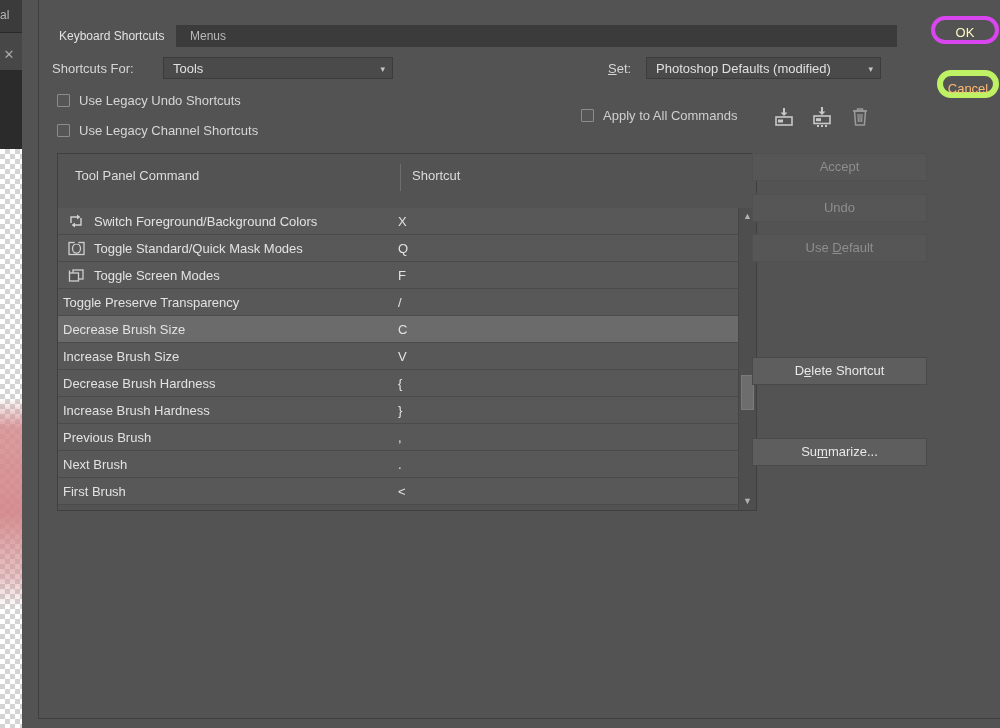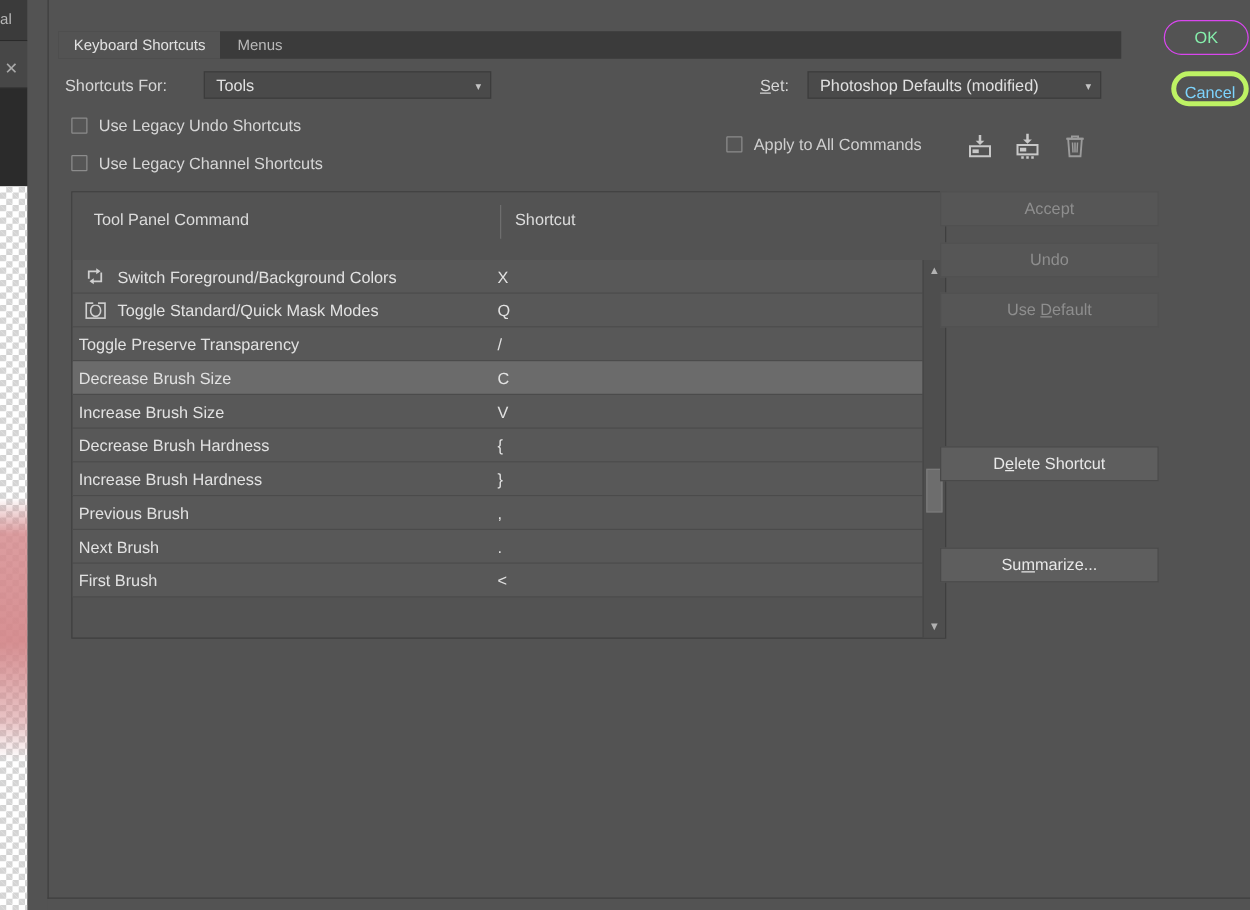--- a/index.html
+++ b/index.html
@@ -286,27 +286,27 @@
     border-radius: 14px;
     font-size: 13px;
     line-height: 26px;
     text-align: center;
     cursor: default;
     white-space: nowrap;
     background: #535353;
   }
   .pill-ok {
     left: 931px; top: 16px; width: 68px;
-    border: 1px solid #d946ef;
-    color: #86efac;
+    border: 4px solid #d946ef;
+    color: #fef9c3;
   }
   .pill-cancel {
-    left: 937px; top: 57px; width: 62px;
-    border: 4px solid #bef264;
-    color: #7dd3fc;
+    left: 937px; top: 70px; width: 62px;
+    border: 6px solid #bef264;
+    color: #fdba74;
   }
 </style>
 </head>
 <body>
 
 <div id="app">
 
   <div class="bg-tabstrip">
     <div class="bg-tabstrip-label">al</div>
   </div>
@@ -405,20 +405,29 @@
           <div class="trow">
             <span class="trow-icon"><svg width="19" height="19" viewBox="0 0 19 19">
                 <rect x="2" y="3.5" width="15" height="12" fill="none" stroke="#cfcfcf" stroke-width="1.3"></rect>
                 <ellipse cx="9.5" cy="9.5" rx="4" ry="4.6" fill="none" stroke="#cfcfcf" stroke-width="1.3"></ellipse>
                 <rect x="7.6" y="2.3" width="3.8" height="2.4" fill="#535353"></rect>
               </svg></span>
             <span class="trow-name">Toggle Standard/Quick Mask Modes</span>
             <span class="trow-key">Q</span>
           </div>
           <div class="trow">
+            <span class="trow-icon"><svg width="19" height="19" viewBox="0 0 19 19">
+                <rect x="6" y="4" width="10" height="9" fill="none" stroke="#cfcfcf" stroke-width="1.3"></rect>
+                <rect x="2.5" y="7" width="9" height="8" fill="#535353" stroke="#cfcfcf" stroke-width="1.3"></rect>
+                <path d="M2.5 7 L2.5 4.5" stroke="#cfcfcf" stroke-width="1.3"></path>
+              </svg></span>
+            <span class="trow-name">Toggle Screen Modes</span>
+            <span class="trow-key">F</span>
+          </div>
+          <div class="trow">
             <span class="trow-name noicon">Toggle Preserve Transparency</span>
             <span class="trow-key">/</span>
           </div>
           <div class="trow selected">
             <span class="trow-name noicon">Decrease Brush Size</span>
             <span class="trow-key">C</span>
           </div>
           <div class="trow">
             <span class="trow-name noicon">Increase Brush Size</span>
             <span class="trow-key">V</span>

